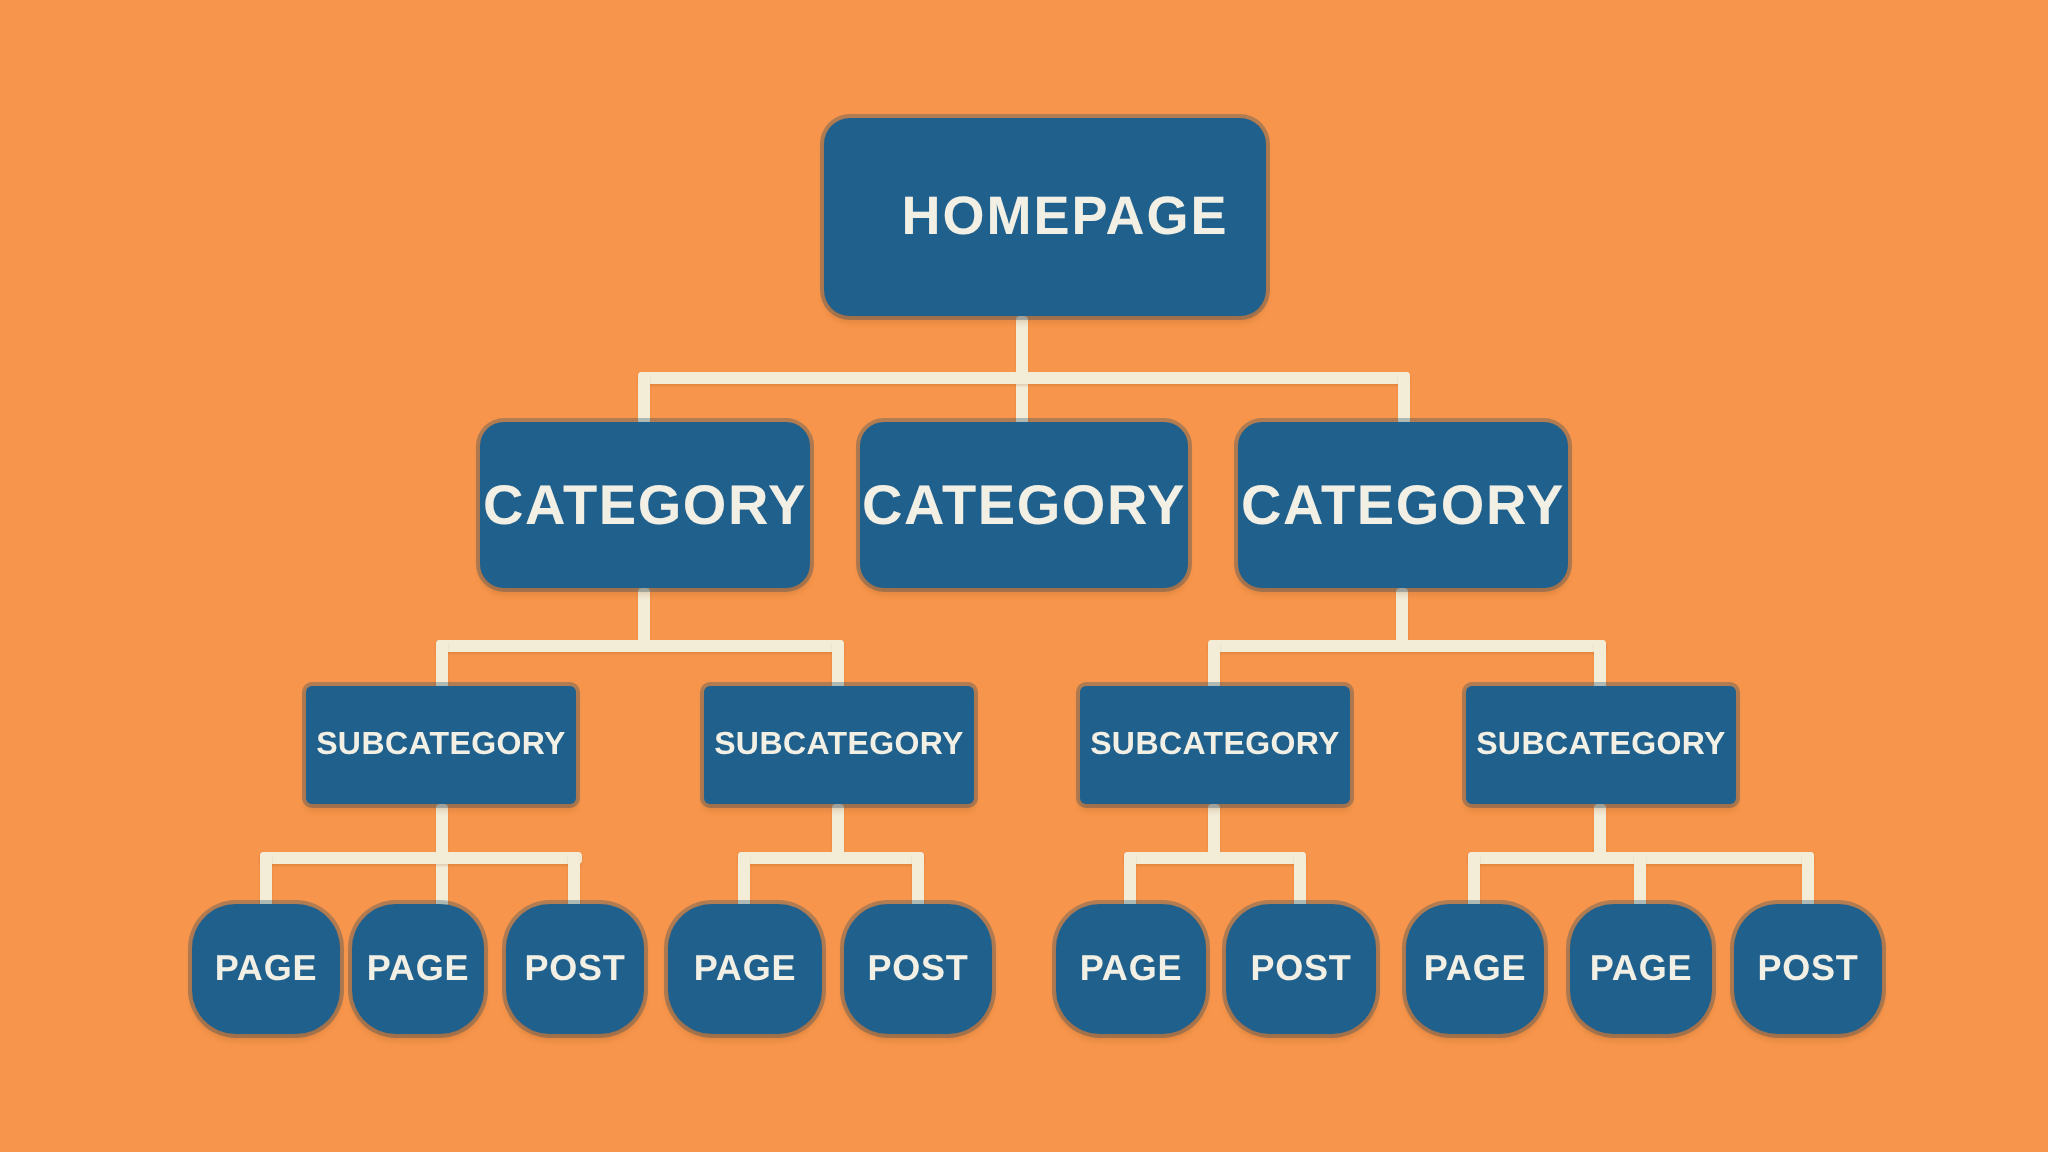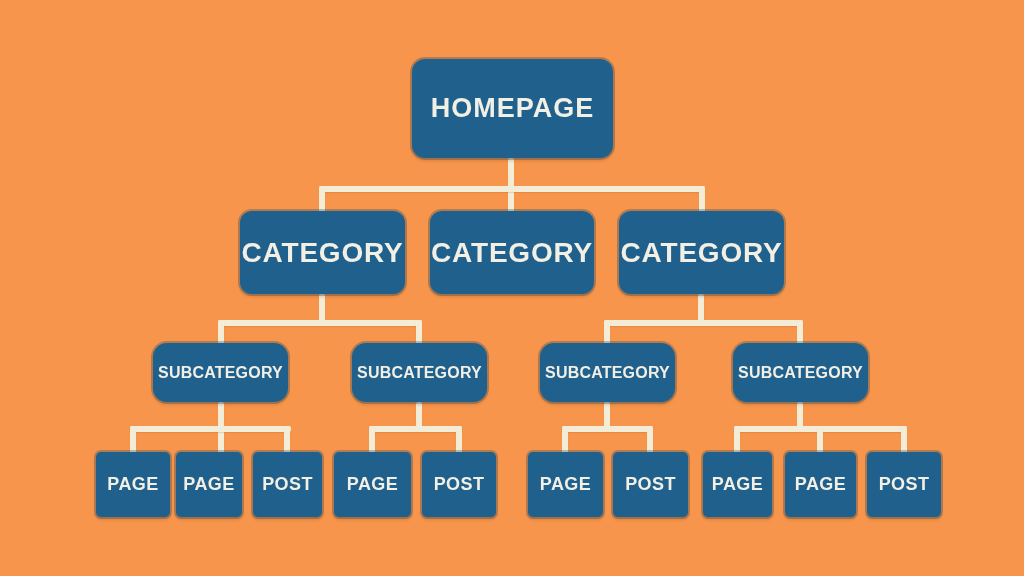--- a/index.html
+++ b/index.html
@@ -27,24 +27,24 @@
     background: var(--node-fill, #20608c);
     color: var(--node-text, #f2efe5);
     display: flex;
     align-items: center;
     justify-content: center;
     font-weight: 700;
     text-align: center;
     letter-spacing: 0.5px;
     box-shadow: 0 0 0 2px rgba(18, 66, 99, 0.30), 0 3px 3px rgba(130, 65, 15, 0.20);
   }
-  .lvl1 { border-radius: 13px; font-size: 27px; letter-spacing: 1px; }
+  .lvl1 { border-radius: 13px; font-size: 27px; letter-spacing: 1px; padding-left: 20px; }
   .lvl2 { border-radius: 12px; font-size: 28px; letter-spacing: 0.8px; }
-  .lvl3 { border-radius: 14px; font-size: 16px; letter-spacing: 0.2px; }
-  .lvl4 { border-radius: 5px; font-size: 18px; letter-spacing: 0.4px; }
+  .lvl3 { border-radius: 3px; font-size: 16px; letter-spacing: 0.2px; }
+  .lvl4 { border-radius: 22px; font-size: 18px; letter-spacing: 0.4px; }
 </style>
 </head>
 <body>
 
 <div class="canvas">
 
   <div class="seg" style="left:508px;top:158px;width:6px;height:56px"></div>
   <div class="seg" style="left:319px;top:186px;width:386px;height:6px"></div>
   <div class="seg" style="left:319px;top:186px;width:6px;height:28px"></div>
   <div class="seg" style="left:699px;top:186px;width:6px;height:28px"></div>

